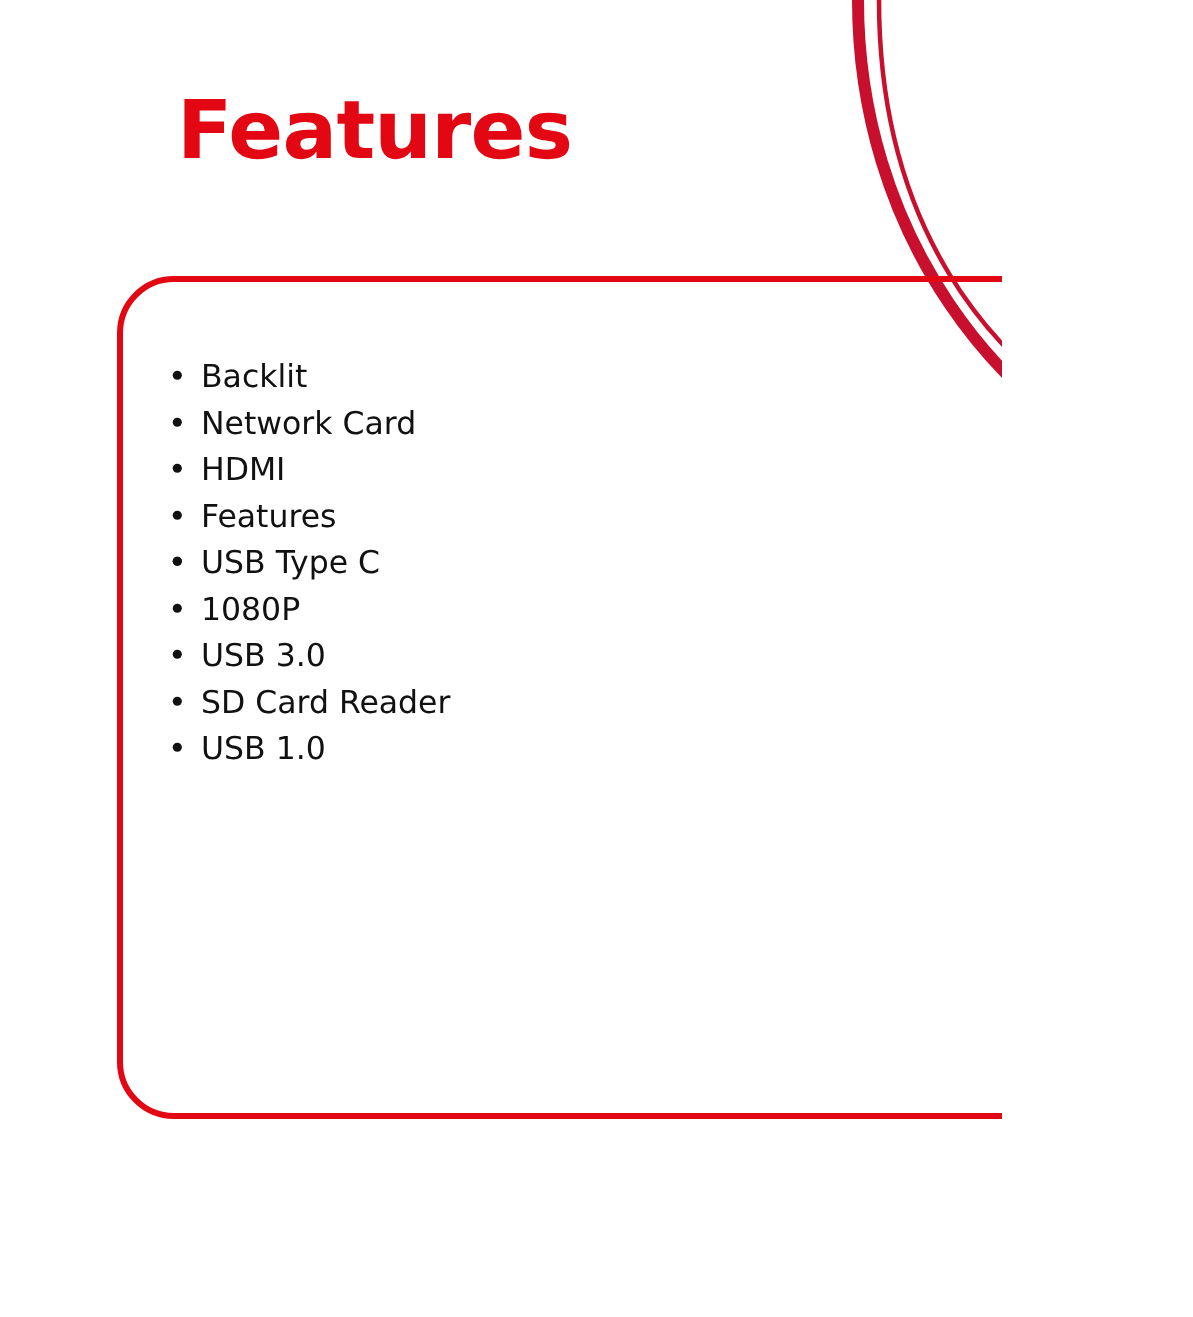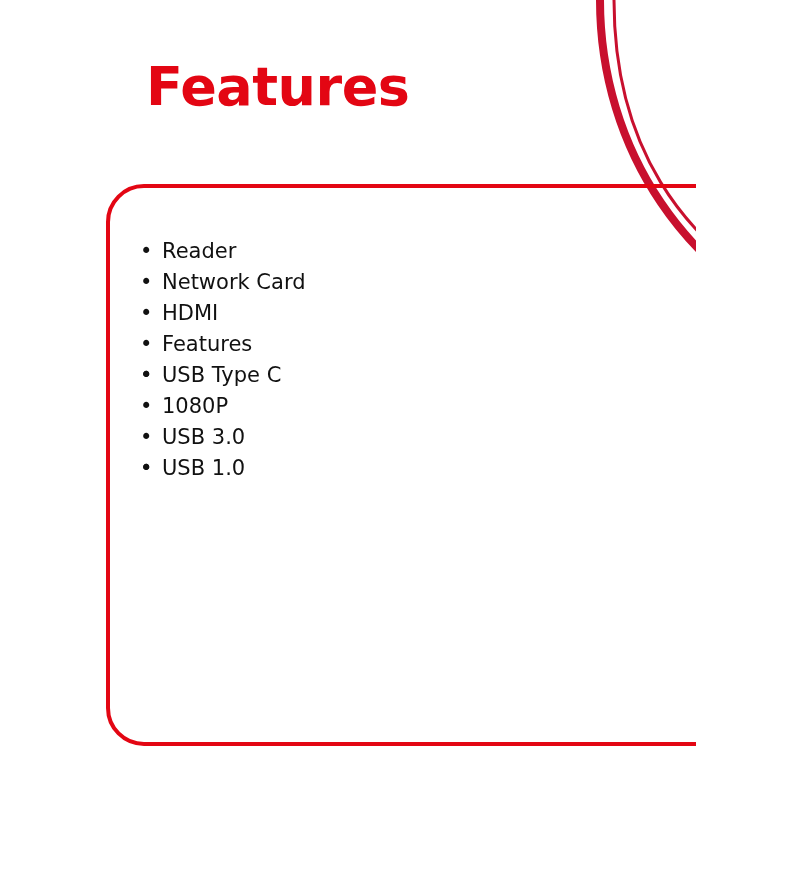--- a/index.html
+++ b/index.html
@@ -9,21 +9,20 @@
   }
   body {
     font-family: "Liberation Sans", sans-serif;
   }
   .page {
     position: relative;
     width: 668px;
     height: 878px;
     background: #ffffff;
     overflow: hidden;
-    margin-left: 28px;
   }
   .decor-arc {
     position: absolute;
     top: 0;
     left: 0;
     width: 795px;
     height: 878px;
     pointer-events: none;
   }
   .title {
@@ -81,21 +80,21 @@
     <path d="M 586 0 C 586 130, 640 250, 795 315" fill="none" stroke="#c8102e" stroke-width="3"></path>
     <path d="M 572 0 C 572 150, 660 280, 795 330" fill="none" stroke="#c8102e" stroke-width="8"></path>
   </svg>
 
   <h1 class="title">Features</h1>
 
   <div class="feature-card">
     <ul class="feature-list">
       <li>
         <span class="bullet">•</span>
-        <span>Reader</span>
+        <span>Backlit</span>
       </li>
       <li>
         <span class="bullet">•</span>
         <span>Network Card</span>
       </li>
       <li>
         <span class="bullet">•</span>
         <span>HDMI</span>
       </li>
       <li>
@@ -112,20 +111,21 @@
       <li>
         <span class="bullet">•</span>
         <span>1080P</span>
       </li>
       <li>
         <span class="bullet">•</span>
         <span>USB 3.0</span>
       </li>
       <li>
         <span class="bullet">•</span>
+        <span>SD Card Reader</span>
       </li>
       <li>
         <span class="bullet">•</span>
         <span>USB 1.0</span>
       </li>
     </ul>
   </div>
 
 </div>
 

